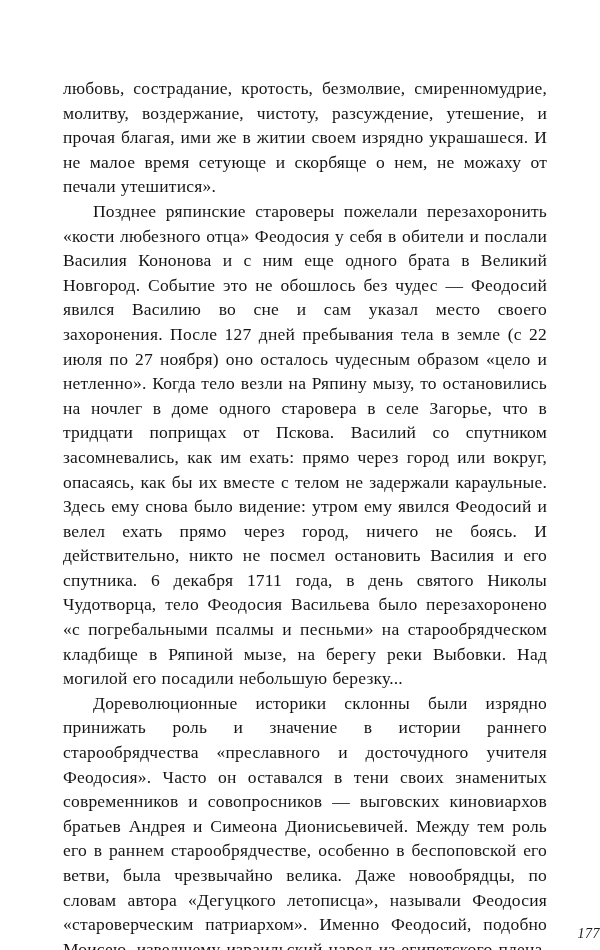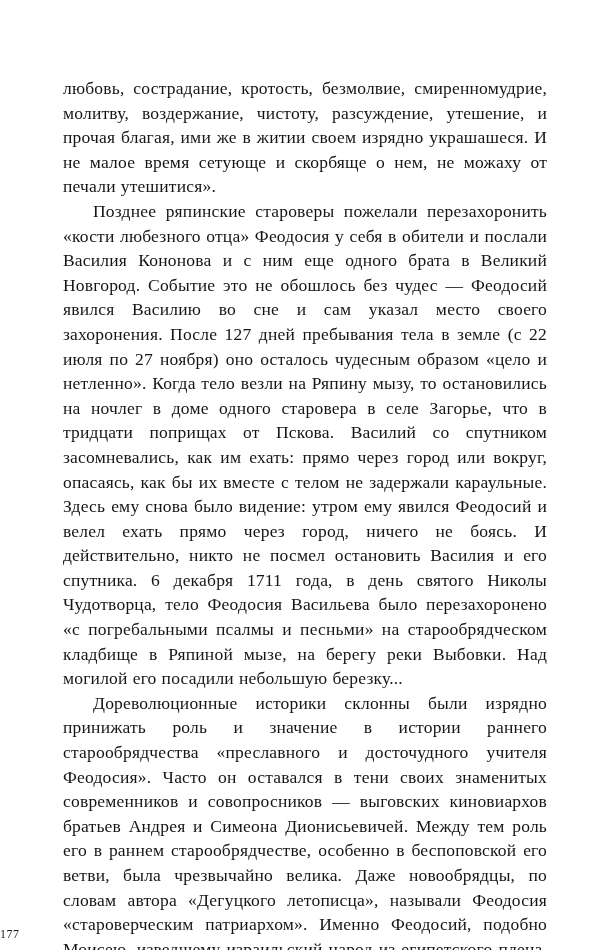--- a/index.html
+++ b/index.html
@@ -37,24 +37,25 @@
 
   .text-block p.indented {
     text-indent: 30px;
   }
 
   .page-number {
     position: absolute;
     bottom: 36px;
     left: 0;
     width: 100%;
-    text-align: left;
-    font-size: 12px;
+    text-align: right;
+    font-size: 14px;
     letter-spacing: 0.5px;
     color: #1a1a1a;
+    font-style: italic;
   }
 </style>
 </head>
 <body>
 
 <div class="book-page">
   <div class="text-block">
     <p>любовь, сострадание, кротость, безмолвие, смиренномудрие, молитву, воздержание, чистоту, разсуждение, утешение, и прочая благая, ими же в житии своем изрядно украшашеся. И не малое время сетующе и скорбяще о нем, не можаху от печали утешитися».</p>
     <p class="indented">Позднее ряпинские староверы пожелали перезахоронить «кости любезного отца» Феодосия у себя в обители и послали Василия Кононова и с ним еще одного брата в Великий Новгород. Событие это не обошлось без чудес — Феодосий явился Василию во сне и сам указал место своего захоронения. После 127 дней пребывания тела в земле (с 22 июля по 27 ноября) оно осталось чудесным образом «цело и нетленно». Когда тело везли на Ряпину мызу, то остановились на ночлег в доме одного старовера в селе Загорье, что в тридцати поприщах от Пскова. Василий со спутником засомневались, как им ехать: прямо через город или вокруг, опасаясь, как бы их вместе с телом не задержали караульные. Здесь ему снова было видение: утром ему явился Феодосий и велел ехать прямо через город, ничего не боясь. И действительно, никто не посмел остановить Василия и его спутника. 6 декабря 1711 года, в день святого Николы Чудотворца, тело Феодосия Васильева было перезахоронено «с погребальными псалмы и песньми» на старообрядческом кладбище в Ряпиной мызе, на берегу реки Выбовки. Над могилой его посадили небольшую березку...</p>
     <p class="indented">Дореволюционные историки склонны были изрядно принижать роль и значение в истории раннего старообрядчества «преславного и досточудного учителя Феодосия». Часто он оставался в тени своих знаменитых современников и совопросников — выговских киновиархов братьев Андрея и Симеона Дионисьевичей. Между тем роль его в раннем старообрядчестве, особенно в беспоповской его ветви, была чрезвычайно велика. Даже новообрядцы, по словам автора «Дегуцкого летописца», называли Феодосия «староверческим патриархом». Именно Феодосий, подобно Моисею, изведшему израильский народ из египетского плена, возглавил исход русских староверов из охваченной еретической чумой страны. Благодаря этому исходу не только мно-</p>

